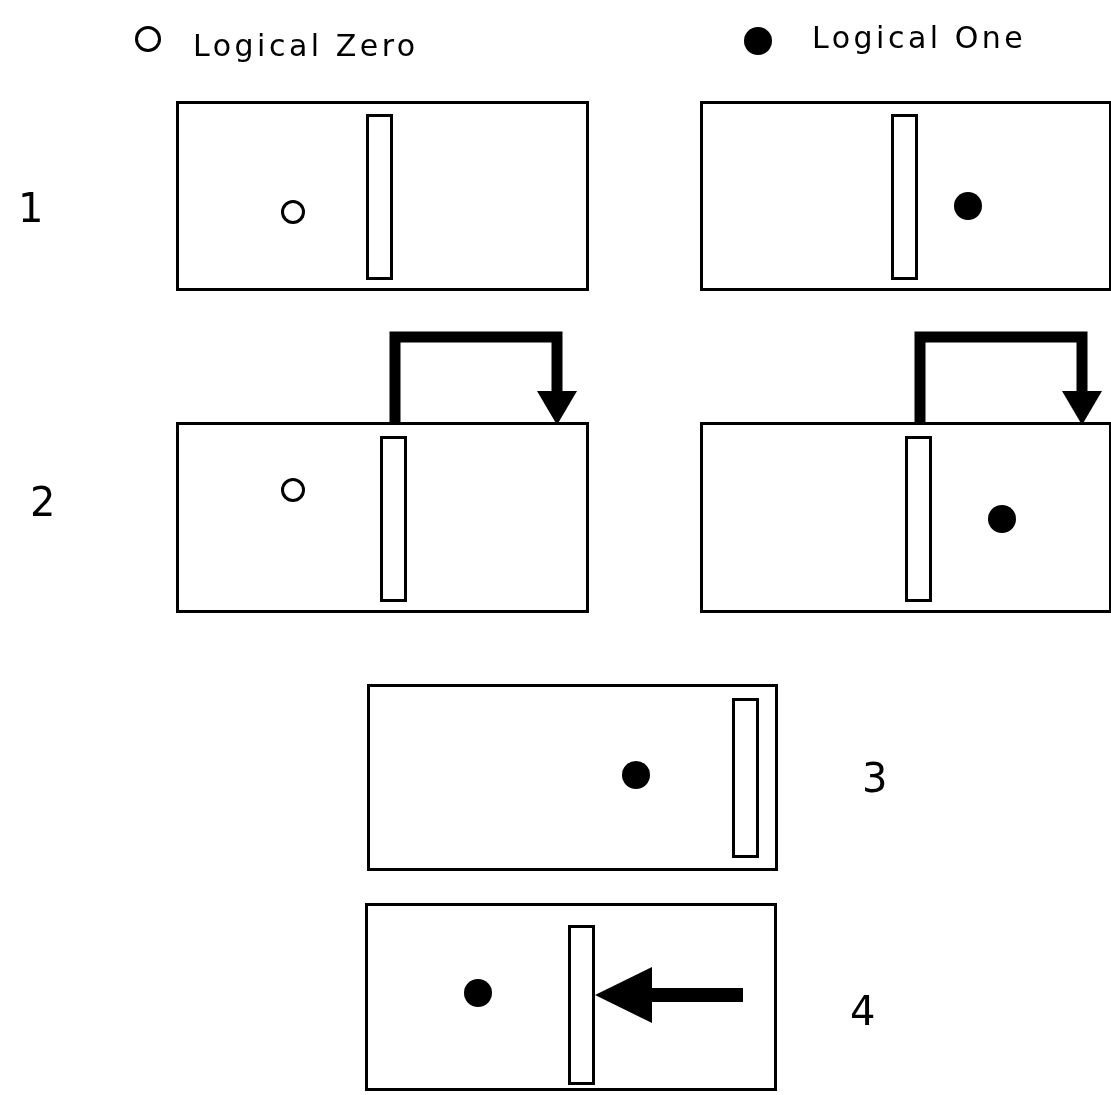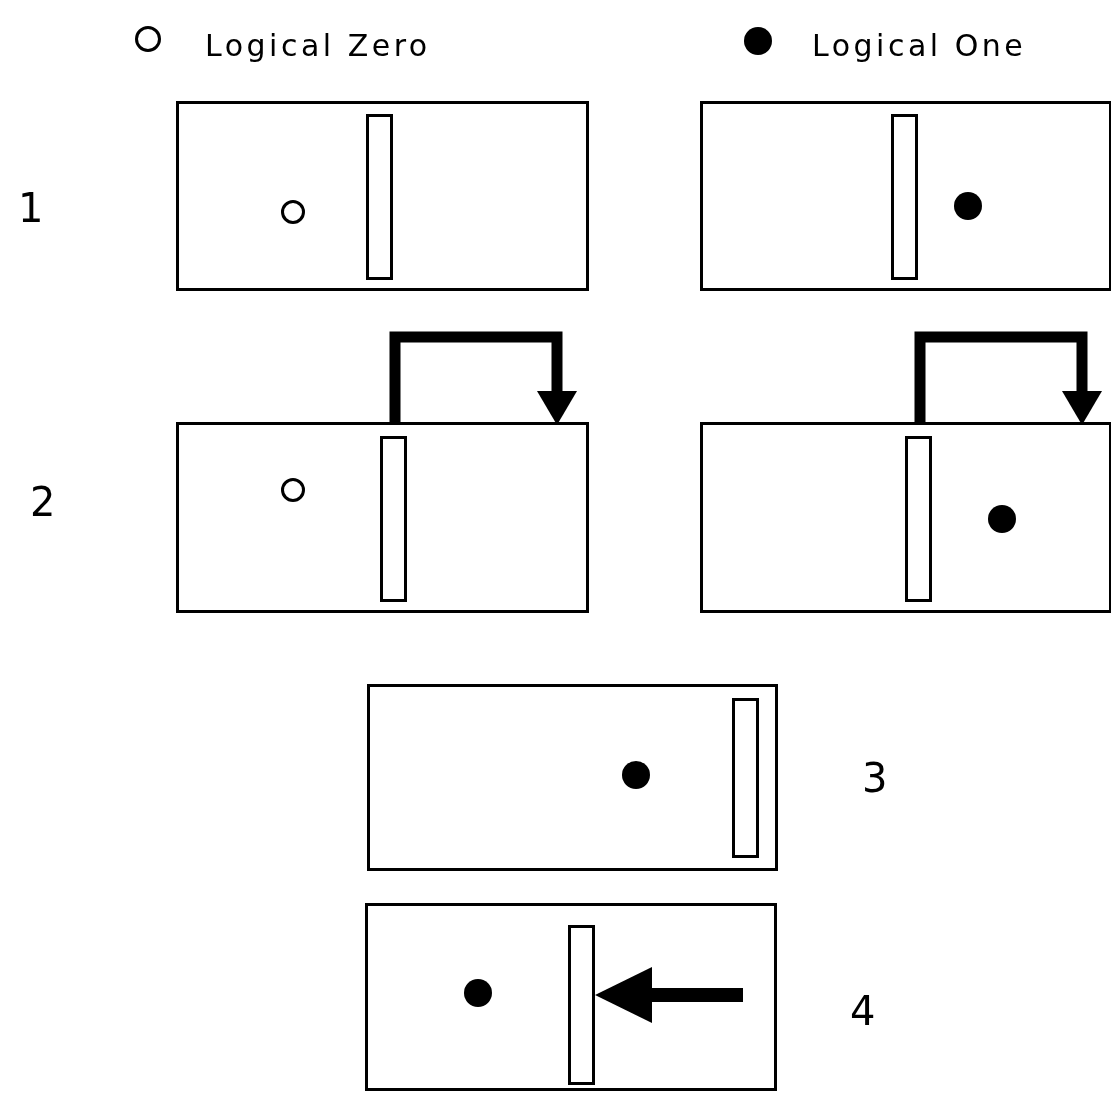--- a/index.html
+++ b/index.html
@@ -78,24 +78,24 @@
     overflow: visible;
   }
 </style>
 </head>
 <body>
 
 <div id="stage">
 
   <div>
     <div class="legend-marker legend-open" style="left:135px; top:26px;"></div>
-    <div class="legend-label" style="left:205px; top:28px;">Logical Zero</div>
+    <div class="legend-label" style="left:193px; top:28px;">Logical Zero</div>
 
     <div class="legend-marker legend-filled" style="left:744px; top:27px;"></div>
-    <div class="legend-label" style="left:812px; top:28px;">Logical One</div>
+    <div class="legend-label" style="left:812px; top:20px;">Logical One</div>
   </div>
 
   <div class="row-num" style="left:18px; top:188px;">1</div>
 
   <div class="cell-box" style="left:176px; top:101px; width:413px; height:190px;"></div>
   <div class="barrier" style="left:366px; top:114px; width:27px; height:166px;"></div>
   <div class="dot-open" style="left:281px; top:200px;"></div>
 
   <div class="cell-box" style="left:700px; top:101px; width:412px; height:190px;"></div>
   <div class="barrier" style="left:891px; top:114px; width:27px; height:166px;"></div>

